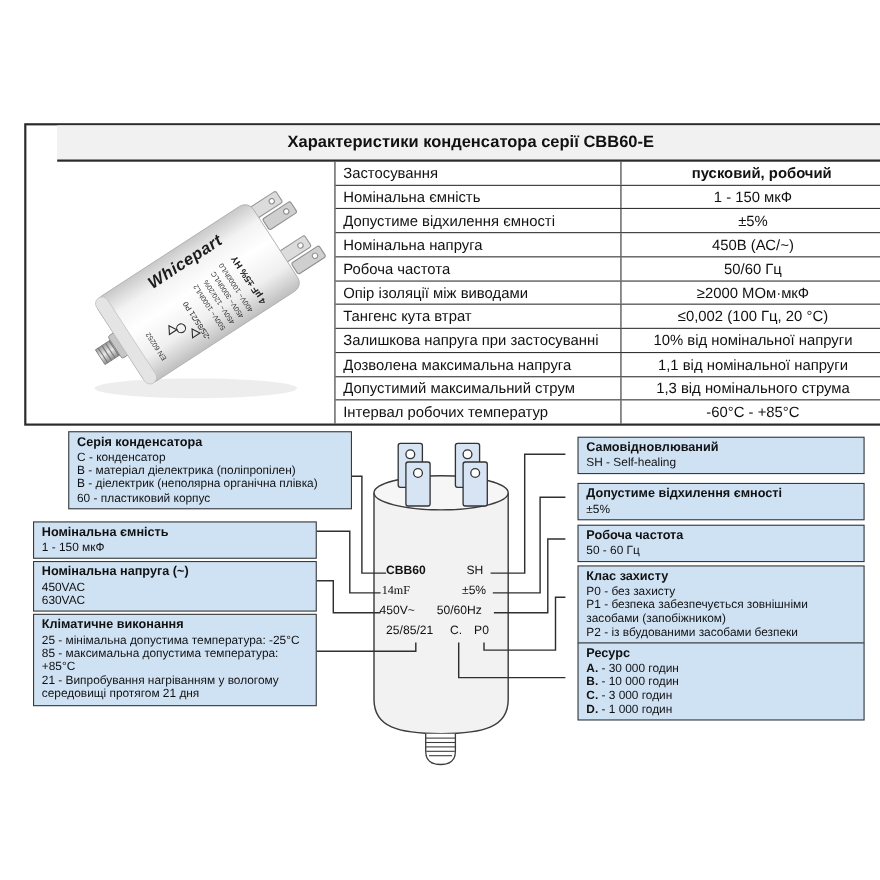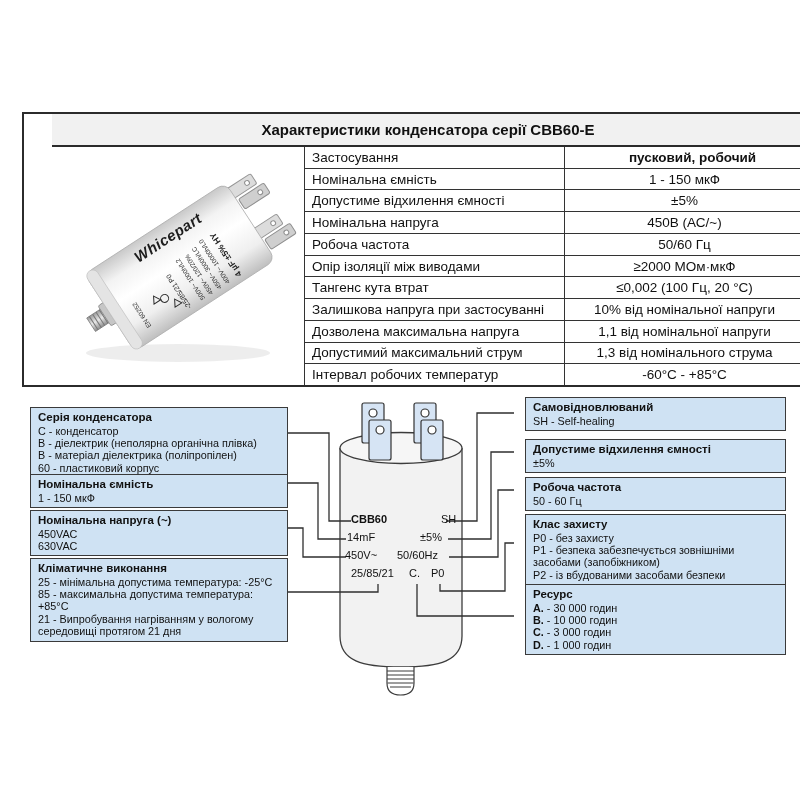--- a/index.html
+++ b/index.html
@@ -178,34 +178,34 @@
     <polyline points="288,592 378,592 378,584"></polyline>
     <polyline points="446,521 477,521 477,413 514,413"></polyline>
     <polyline points="448,539 491,539 491,452 514,452"></polyline>
     <polyline points="449,557 498,557 498,490 514,490"></polyline>
     <polyline points="440,584 440,591 505,591 505,543 514,543"></polyline>
     <polyline points="417,584 417,616 514,616"></polyline>
   </g>
 </svg>
 
 <div class="mark b" style="left:351px;top:513px;">CBB60</div>
-<div class="mark" style="left:424px;top:513px;margin-left:17px;">SH</div>
-<div class="mark" style="left:347px;top:531px;">14mF</div>
+<div class="mark" style="left:424px;top:513px;">SH</div>
+<div class="mark" style="left:347px;top:531px;font-family:Liberation Serif, serif;">14mF</div>
 <div class="mark" style="left:420px;top:531px;">±5%</div>
 <div class="mark" style="left:345px;top:549px;">450V~</div>
 <div class="mark" style="left:397px;top:549px;">50/60Hz</div>
 <div class="mark" style="left:351px;top:567px;">25/85/21</div>
 <div class="mark" style="left:409px;top:567px;">C.</div>
 <div class="mark" style="left:431px;top:567px;">P0</div>
 
-<div class="lbox lbox-left" style="top:407px;">
+<div class="lbox lbox-left" style="top:392px;margin-left:32px;">
   <h4>Серія конденсатора</h4>
   <div class="ln">C - конденсатор</div>
+  <div class="ln">B - матеріал діелектрика (поліпропілен)</div>
   <div class="ln">B - діелектрик (неполярна органічна плівка)</div>
-  <div class="ln">B - матеріал діелектрика (поліпропілен)</div>
   <div class="ln">60 - пластиковий корпус</div>
 </div>
 <div class="lbox lbox-left" style="top:474px;">
   <h4>Номінальна ємність</h4>
   <div class="ln">1 - 150 мкФ</div>
 </div>
 <div class="lbox lbox-left" style="top:510px;">
   <h4>Номінальна напруга (~)</h4>
   <div class="ln">450VAC</div>
   <div class="ln">630VAC</div>

